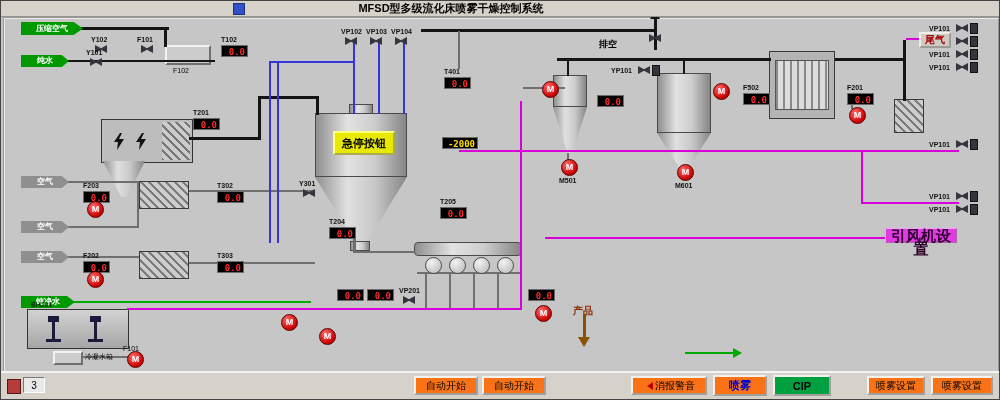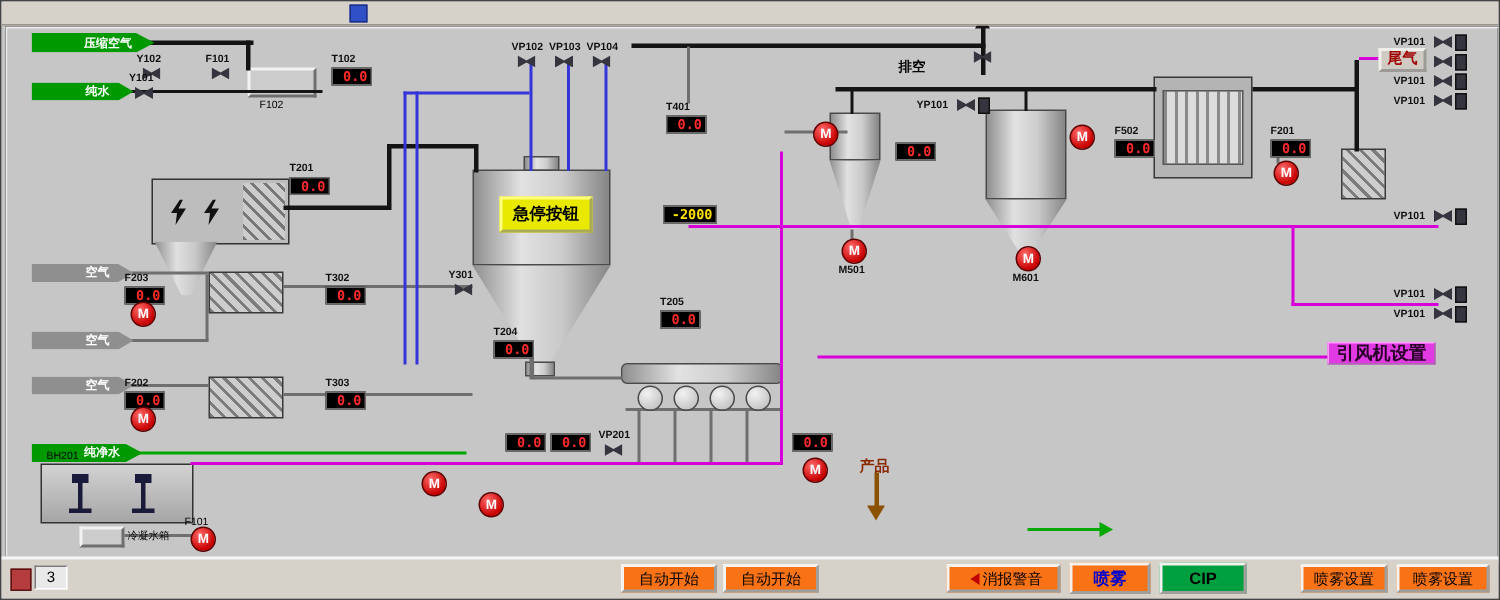--- a/index.html
+++ b/index.html
@@ -8,21 +8,21 @@
   
   .header{position:absolute;top:0;left:0;width:100%;height:15px;background:#d6d2ca;border-bottom:1px solid #98948c;z-index:60;}
   .header .title{position:absolute;left:250px;top:0;width:400px;text-align:center;font-size:11px;font-weight:bold;line-height:15px;color:#000;white-space:nowrap;}
   .header .company{position:absolute;right:28px;top:0;font-size:9px;line-height:15px;color:#111;white-space:nowrap;}
   .header-icon{position:absolute;left:232px;top:2px;width:10px;height:10px;background:#3050c8;border:1px solid #203080;}
   
   .diagram{position:absolute;inset:0;background:#c6c6c6;}
   .frame{position:absolute;left:2px;top:16px;width:993px;height:354px;border:2px groove #ececec;}
   .pipe{position:absolute;}
   .flow-arrow{position:absolute;color:#fff;font-size:8px;font-weight:bold;text-align:center;
-    clip-path:polygon(0 0,85% 0,100% 50%,85% 100%,0 100%);z-index:8;padding-left:20px;}
+    clip-path:polygon(0 0,85% 0,100% 50%,85% 100%,0 100%);z-index:8;}
   .flow-arrow.green{background:var(--arrow-green,#009a00);}
   .flow-arrow.gray{background:#8f8f8f;}
   .vlabel,.dlabel{position:absolute;font-size:7px;font-weight:bold;color:#101010;line-height:8px;white-space:nowrap;z-index:12;}
   .dval{position:absolute;height:12px;background:#000;color:var(--display-fg,#ff2a2a);
     font-family:"DejaVu Sans Mono","Liberation Mono",monospace;font-size:9px;font-weight:bold;
     text-align:right;line-height:12px;padding:0 2px;border:1px solid #6a6a6a;box-sizing:border-box;z-index:12;}
   .dval.yellow{color:var(--display-warn,#ffe000);}
   .valve-icon{position:absolute;width:12px;height:8px;background:#35353f;
     clip-path:polygon(0 0,50% 42%,100% 0,100% 100%,50% 58%,0 100%);z-index:12;}
   .mini-sq{position:absolute;width:6px;height:9px;background:#35353f;border:1px solid #111;z-index:12;}
@@ -45,21 +45,21 @@
   .hx{position:absolute;left:768px;top:50px;width:66px;height:68px;background:#b4b4b4;border:1px solid #3a3a3a;box-sizing:border-box;}
   .hx .core{position:absolute;left:5px;right:5px;top:8px;bottom:8px;background:repeating-linear-gradient(90deg,#8a8a8a 0 2px,#dcdcdc 2px 7px);border:1px solid #555;}
   .airlock{position:absolute;width:15px;height:15px;border-radius:50%;background:radial-gradient(circle at 35% 30%,#f2f2f2,#b8b8b8);border:1px solid #4a4a4a;z-index:10;cursor:pointer;}
   .mix-tank{position:absolute;left:26px;top:308px;width:102px;height:40px;background:linear-gradient(#d2d2d2,#a6a6a6);border:1px solid #333;box-sizing:border-box;}
   .mixer{position:absolute;top:12px;width:3px;height:20px;background:#1a1a3a;}
   .mixer::before{content:"";position:absolute;top:-6px;left:-4px;width:11px;height:6px;background:#1a1a3a;}
   .mixer::after{content:"";position:absolute;bottom:0;left:-6px;width:15px;height:3px;background:#1a1a3a;}
   .estop{position:absolute;left:332px;top:130px;width:62px;height:24px;background:#e9e900;border:2px outset #ffff80;
     color:#000;font-size:11px;font-weight:bold;text-align:center;line-height:20px;z-index:16;cursor:pointer;box-sizing:border-box;}
   .fan-btn{position:absolute;left:884px;top:227px;width:72px;height:15px;background:var(--magenta,#e23ae2);
-    border:1px outset #ff9aff;color:#2a002a;font-size:12px;font-weight:bold;text-align:center;line-height:13px;z-index:20;cursor:pointer;box-sizing:border-box;}
+    border:1px outset #ff9aff;color:#2a002a;font-size:15px;font-weight:bold;text-align:center;line-height:13px;z-index:20;cursor:pointer;box-sizing:border-box;}
   .tri-up{position:absolute;width:0;height:0;border:5px solid transparent;border-bottom:9px solid #141414;}
   .tri-down-brown{position:absolute;width:0;height:0;border:6px solid transparent;border-top:10px solid #8a5200;}
   .tri-right-green{position:absolute;width:0;height:0;border:5px solid transparent;border-left:9px solid #00a800;}
   
   .watermark{position:absolute;left:62px;top:78px;white-space:nowrap;z-index:55;pointer-events:none;font-weight:bold;}
   .wm1{font-size:33px;color:#f00000;
     text-shadow:-2px 0 #fff,2px 0 #fff,0 -2px #fff,0 2px #fff,-2px -2px #fff,2px 2px #fff,-2px 2px #fff,2px -2px #fff,-3px 0 #9ab4e0,3px 0 #9ab4e0;}
   .wm2{font-size:28px;color:#ff1010;letter-spacing:2px;
     text-shadow:-2px 0 #1e2ec8,2px 0 #1e2ec8,0 -2px #1e2ec8,0 2px #1e2ec8,-2px -2px #1e2ec8,2px 2px #1e2ec8,-2px 2px #1e2ec8,2px -2px #1e2ec8,-4px 0 1px #fff,4px 0 1px #fff,0 4px 1px #fff,0 -4px 1px #fff;}
   
@@ -272,20 +272,21 @@
       <div class="tag " style="left: 598px; top: 37px;">排空</div>
       <div class="tag tailgas" style="left: 918px; top: 31px;">尾气</div>
       <div class="tag product" style="left: 572px; top: 303px;">产品</div>
       <div class="tag small" style="left: 84px; top: 351px;">冷凝水箱</div>
       <div class="tag small" style="left: 122px; top: 344px;">F101</div>
       <div class="tag small" style="left: 30px; top: 300px;">BH201</div>
     </div>
 
   <div class="header">
     <span class="header-icon"></span>
+    <span class="title">MFSD型多级流化床喷雾干燥控制系统</span>
   </div>
 
   <div class="statusbar">
     <span class="mini-box"></span>
     <span class="counter">3</span>
     <button class="sbtn" style="left:413px;width:64px;">自动开始</button>
     <button class="sbtn" style="left:481px;width:64px;">自动开始</button>
     <button class="sbtn" style="left:630px;width:76px;"><span class="spk"></span><span>消报警音</span></button>
     <button class="sbtn" style="left:712px;width:54px;top:2px;height:21px;color:#0000cc;font-weight:bold;font-size:11px;">喷雾</button>
     <button class="sbtn" style="left:772px;width:58px;top:2px;height:21px;background:var(--cip,#00a040);font-weight:bold;font-size:11px;">CIP</button>

